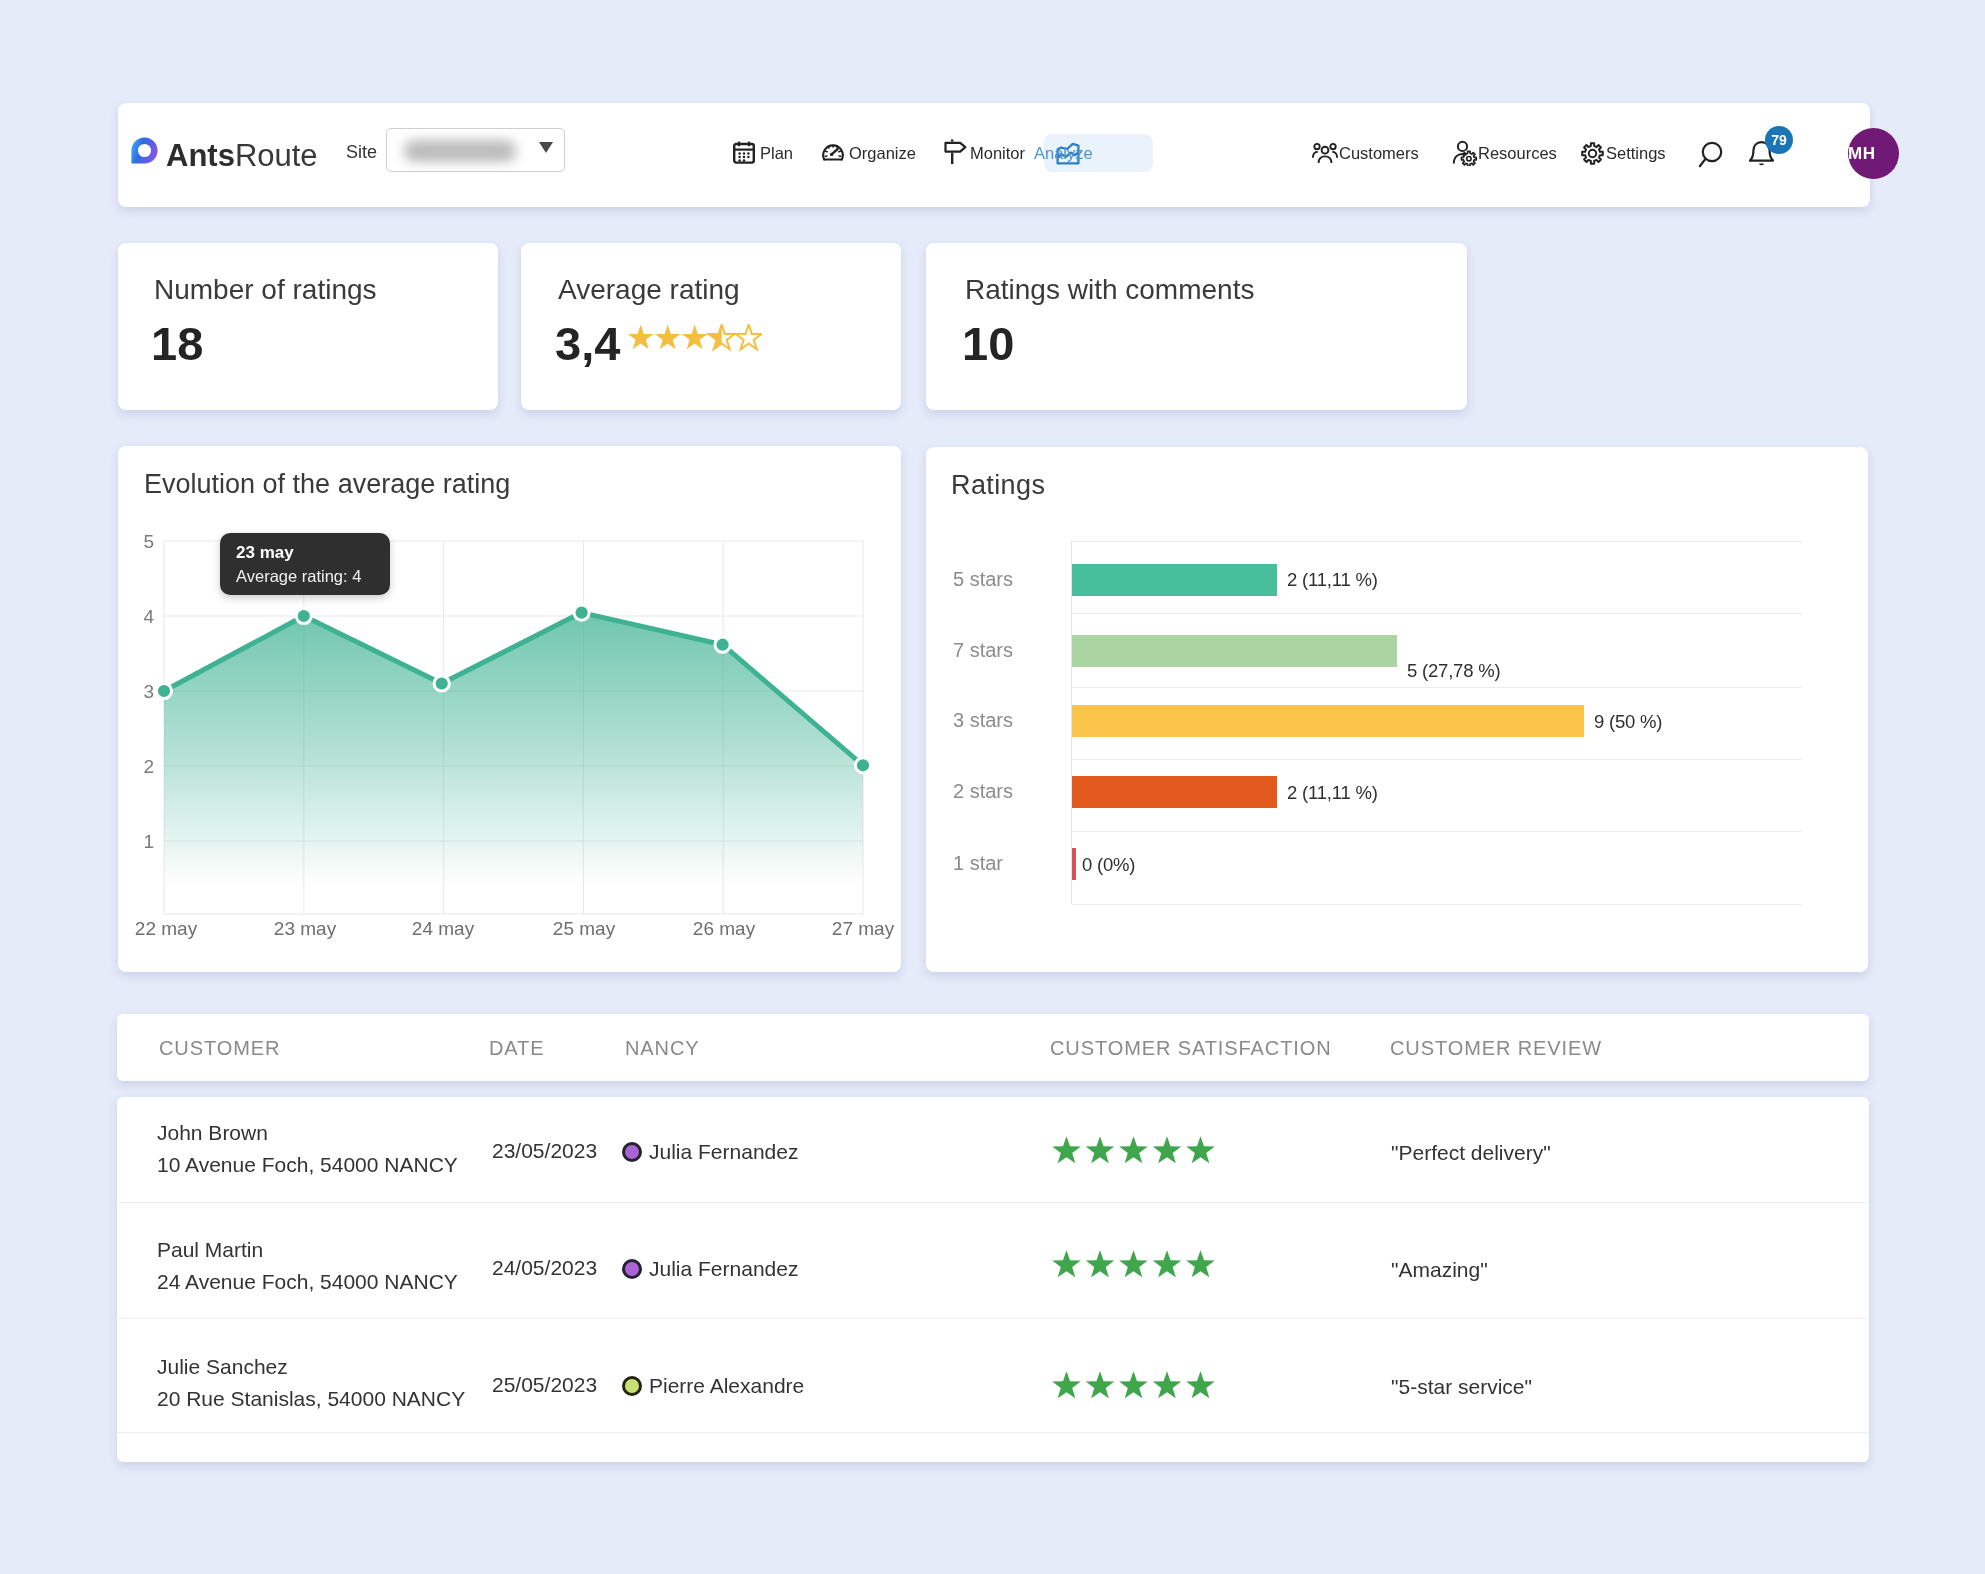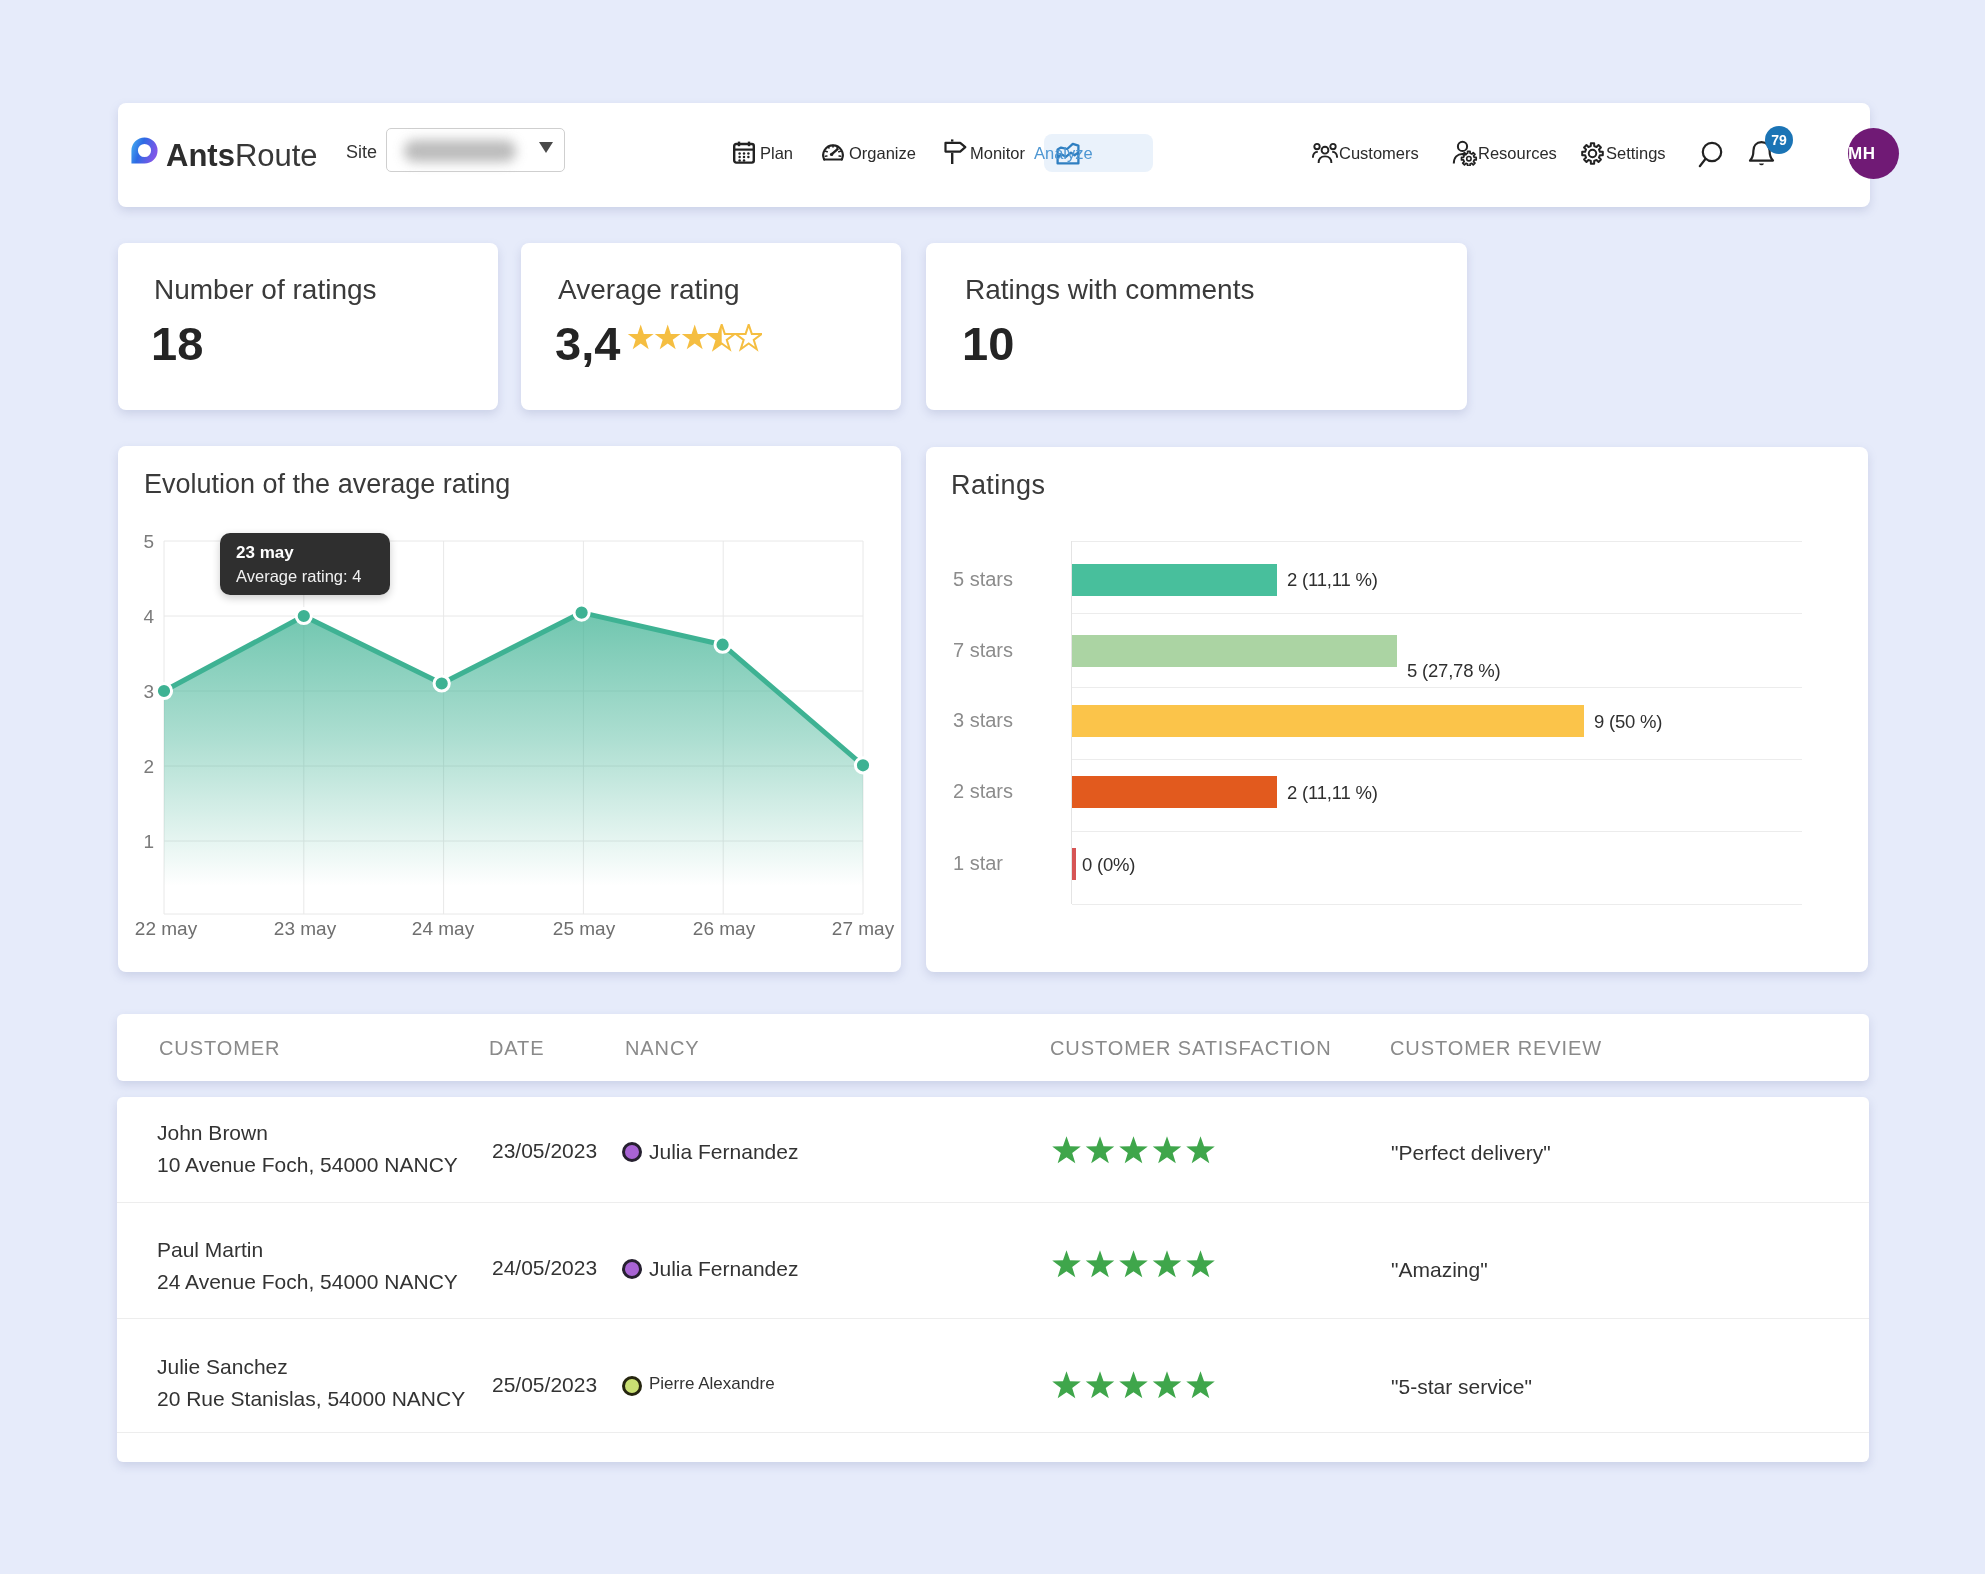--- a/index.html
+++ b/index.html
@@ -278,21 +278,21 @@
   <use href="#st2" x="67" fill="#3FA64B"></use>
   <use href="#st2" x="100.5" fill="#3FA64B"></use>
   <use href="#st2" x="134" fill="#3FA64B"></use>
 </svg>
 <div class="abs" style="left:1391px; top:1258px; font-size:21px; color:#333;">"Amazing"</div>
 
 <div class="abs" style="left:157px; top:1355px; font-size:21px; color:#333;">Julie Sanchez</div>
 <div class="abs" style="left:157px; top:1387px; font-size:21px; color:#333;">20 Rue Stanislas, 54000 NANCY</div>
 <div class="abs" style="left:492px; top:1373px; font-size:21px; color:#333;">25/05/2023</div>
 <div class="abs" style="left:622px; top:1376px; width:20px; height:20px; border-radius:50%; background:#C9DF73; border:3px solid #25250f;"></div>
-<div class="abs" style="left:649px; top:1374px; font-size:17px; color:#333;">Pierre Alexandre</div>
+<div class="abs" style="left:649px; top:1374px; font-size:21px; color:#333;">Pierre Alexandre</div>
 <svg class="abs" style="left:1052px; top:1371px;" width="164" height="30" viewBox="0 0 164 30">
   <use href="#st2" x="0" fill="#3FA64B"></use>
   <use href="#st2" x="33.5" fill="#3FA64B"></use>
   <use href="#st2" x="67" fill="#3FA64B"></use>
   <use href="#st2" x="100.5" fill="#3FA64B"></use>
   <use href="#st2" x="134" fill="#3FA64B"></use>
 </svg>
 <div class="abs" style="left:1391px; top:1375px; font-size:21px; color:#333;">"5-star service"</div>
 
 </body></html>

